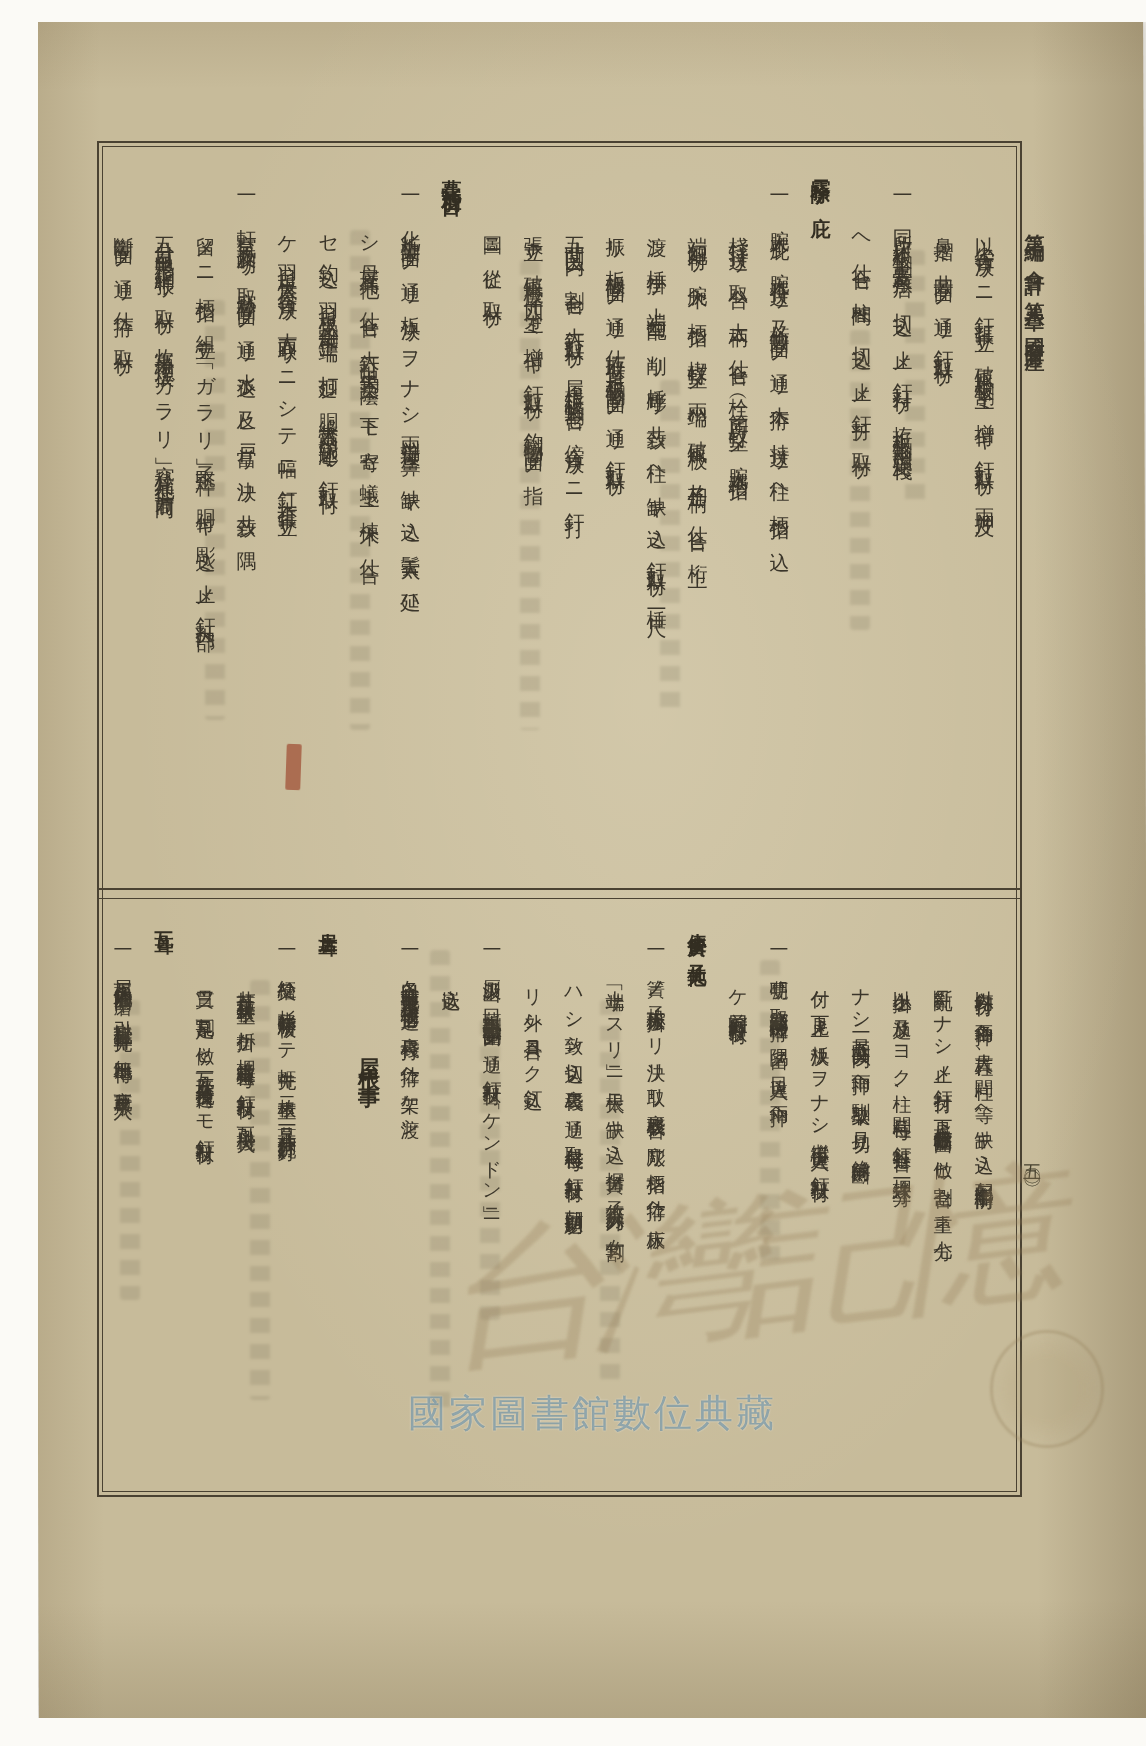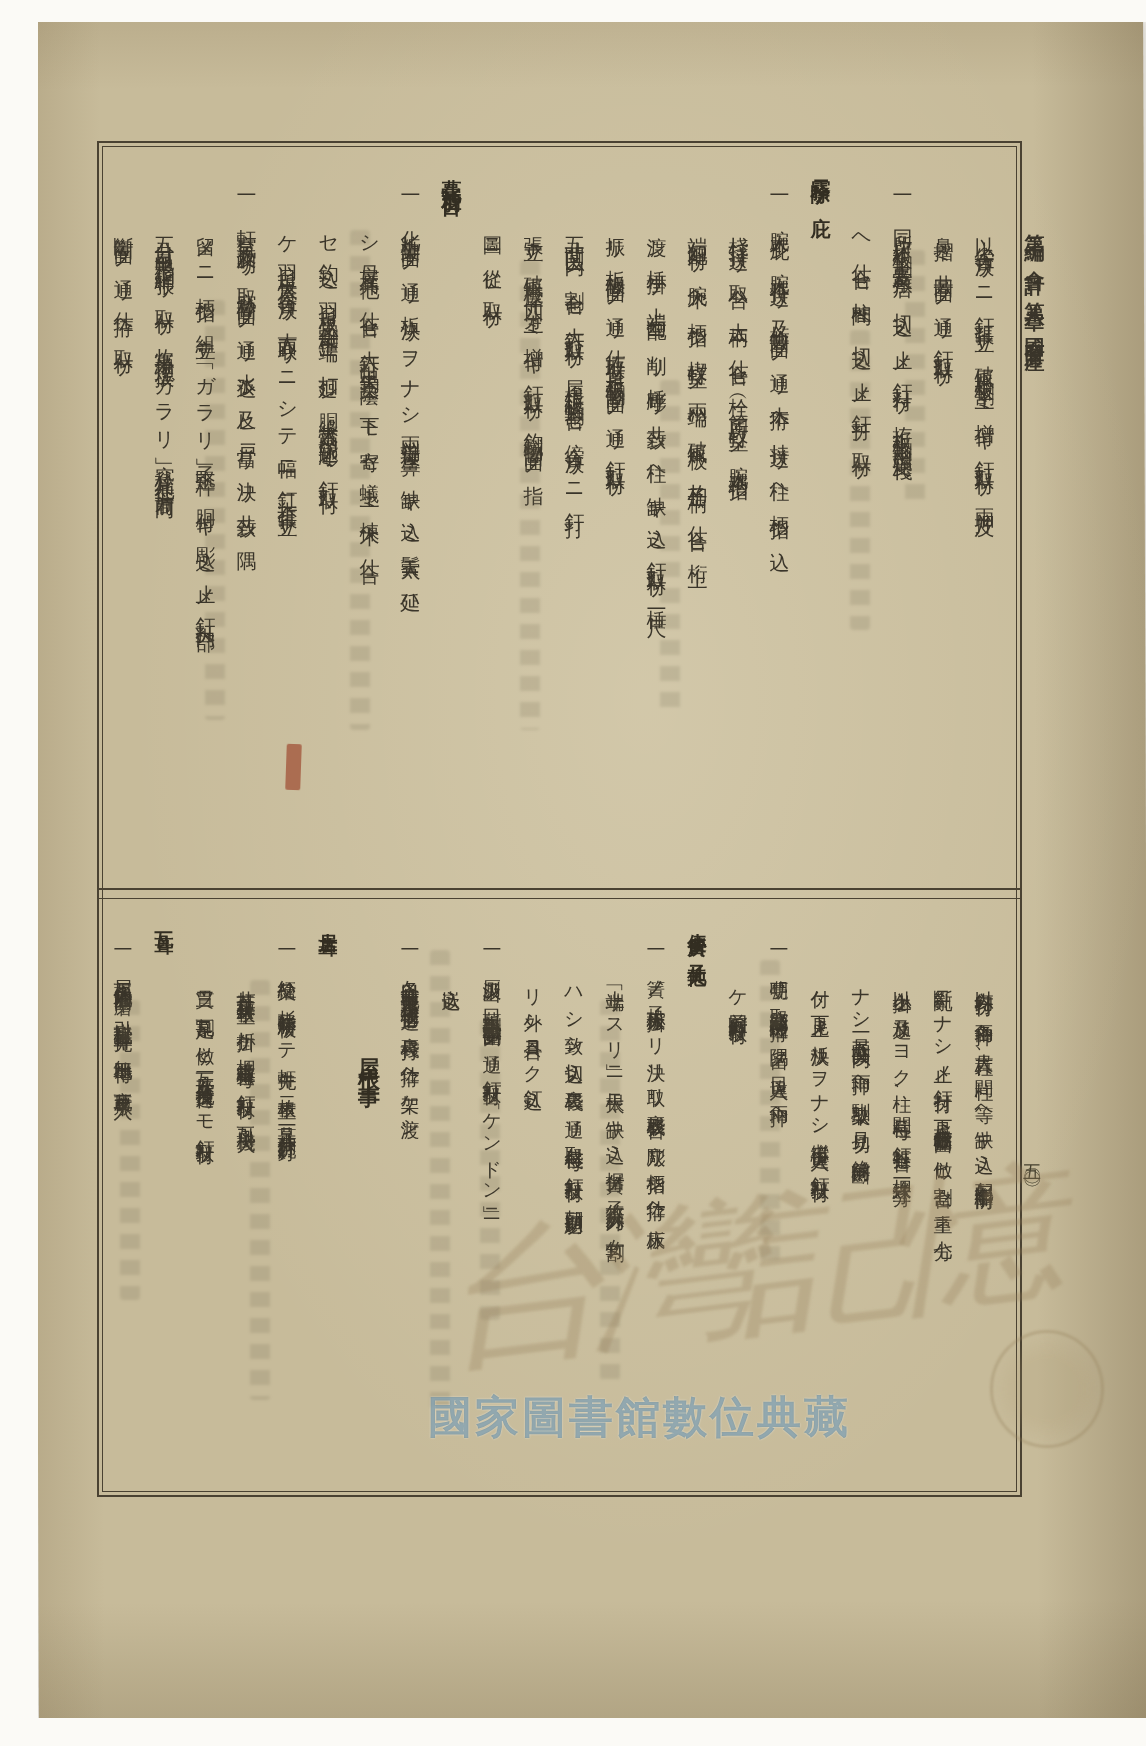--- a/index.html
+++ b/index.html
@@ -50,23 +50,23 @@
   .g9{left:760px;top:960px;height:300px;} .g10{left:120px;top:1000px;height:300px;}
   .g11{left:905px;top:250px;height:260px;} .g12{left:480px;top:1020px;height:300px;}
   
   #seal-red{position:absolute;left:286px;top:744px;width:15px;height:46px;
     background:rgba(152,58,34,.62);transform:rotate(2deg);filter:blur(.4px);border-radius:2px;}
   
   #wm-script{position:absolute;left:480px;top:1170px;width:520px;height:320px;
     font-style:italic;font-size:150px;color:rgba(148,126,90,.30);filter:blur(1.5px);
     transform:rotate(-7deg) scaleX(1.15);white-space:nowrap;letter-spacing:-18px;pointer-events:none;}
   
-  #wm-stamp{position:absolute;left:428px;top:1388px;font-size:44px;letter-spacing:3px;
+  #wm-stamp{position:absolute;left:408px;top:1388px;font-size:38px;letter-spacing:3px;
     color:rgba(62,112,142,.50);text-shadow:0 0 2px rgba(255,255,255,.55);
-    font-weight:bold;filter:blur(.4px);white-space:nowrap;}
+    font-weight:normal;filter:blur(.4px);white-space:nowrap;}
   
   #wm-circle{position:absolute;left:990px;top:1330px;width:108px;height:112px;border-radius:50%;
     border:3px solid rgba(150,128,92,.35);filter:blur(1.2px);
     background:radial-gradient(circle, rgba(170,150,110,.18) 40%, rgba(0,0,0,0) 70%);}
   
   .scan-edge{position:absolute;background:#fbfaf6;}
   #edge-l{left:0;top:0;width:38px;height:1746px;}
   #edge-t{left:0;top:0;width:1146px;height:22px;}
   #edge-b{left:0;top:1718px;width:1146px;height:28px;}
 </style>

